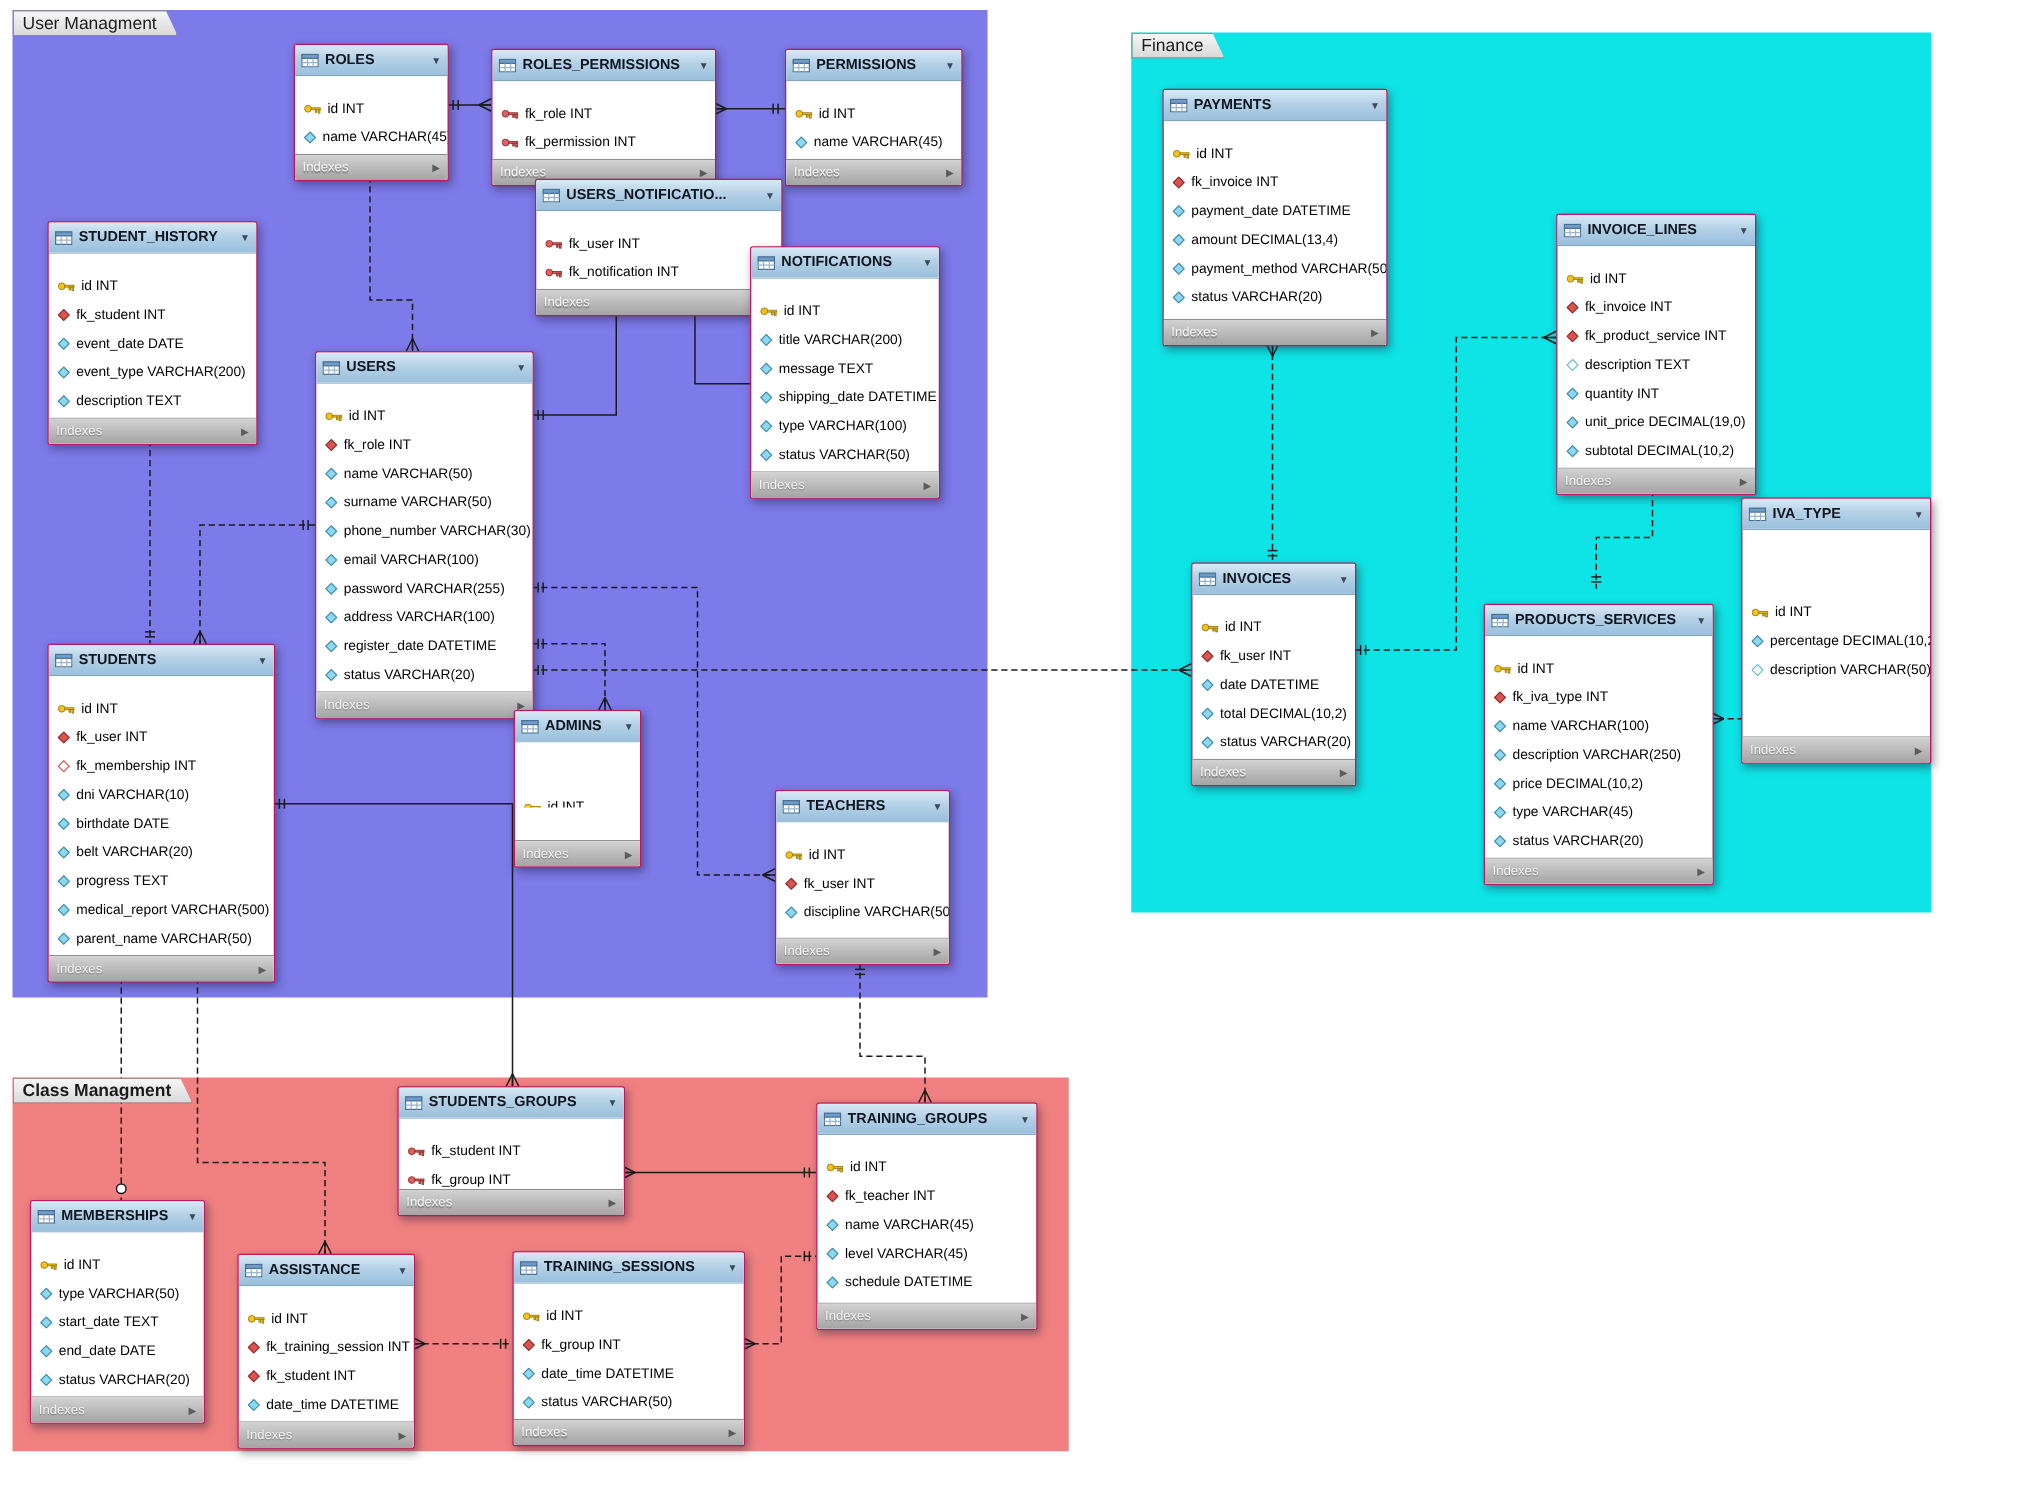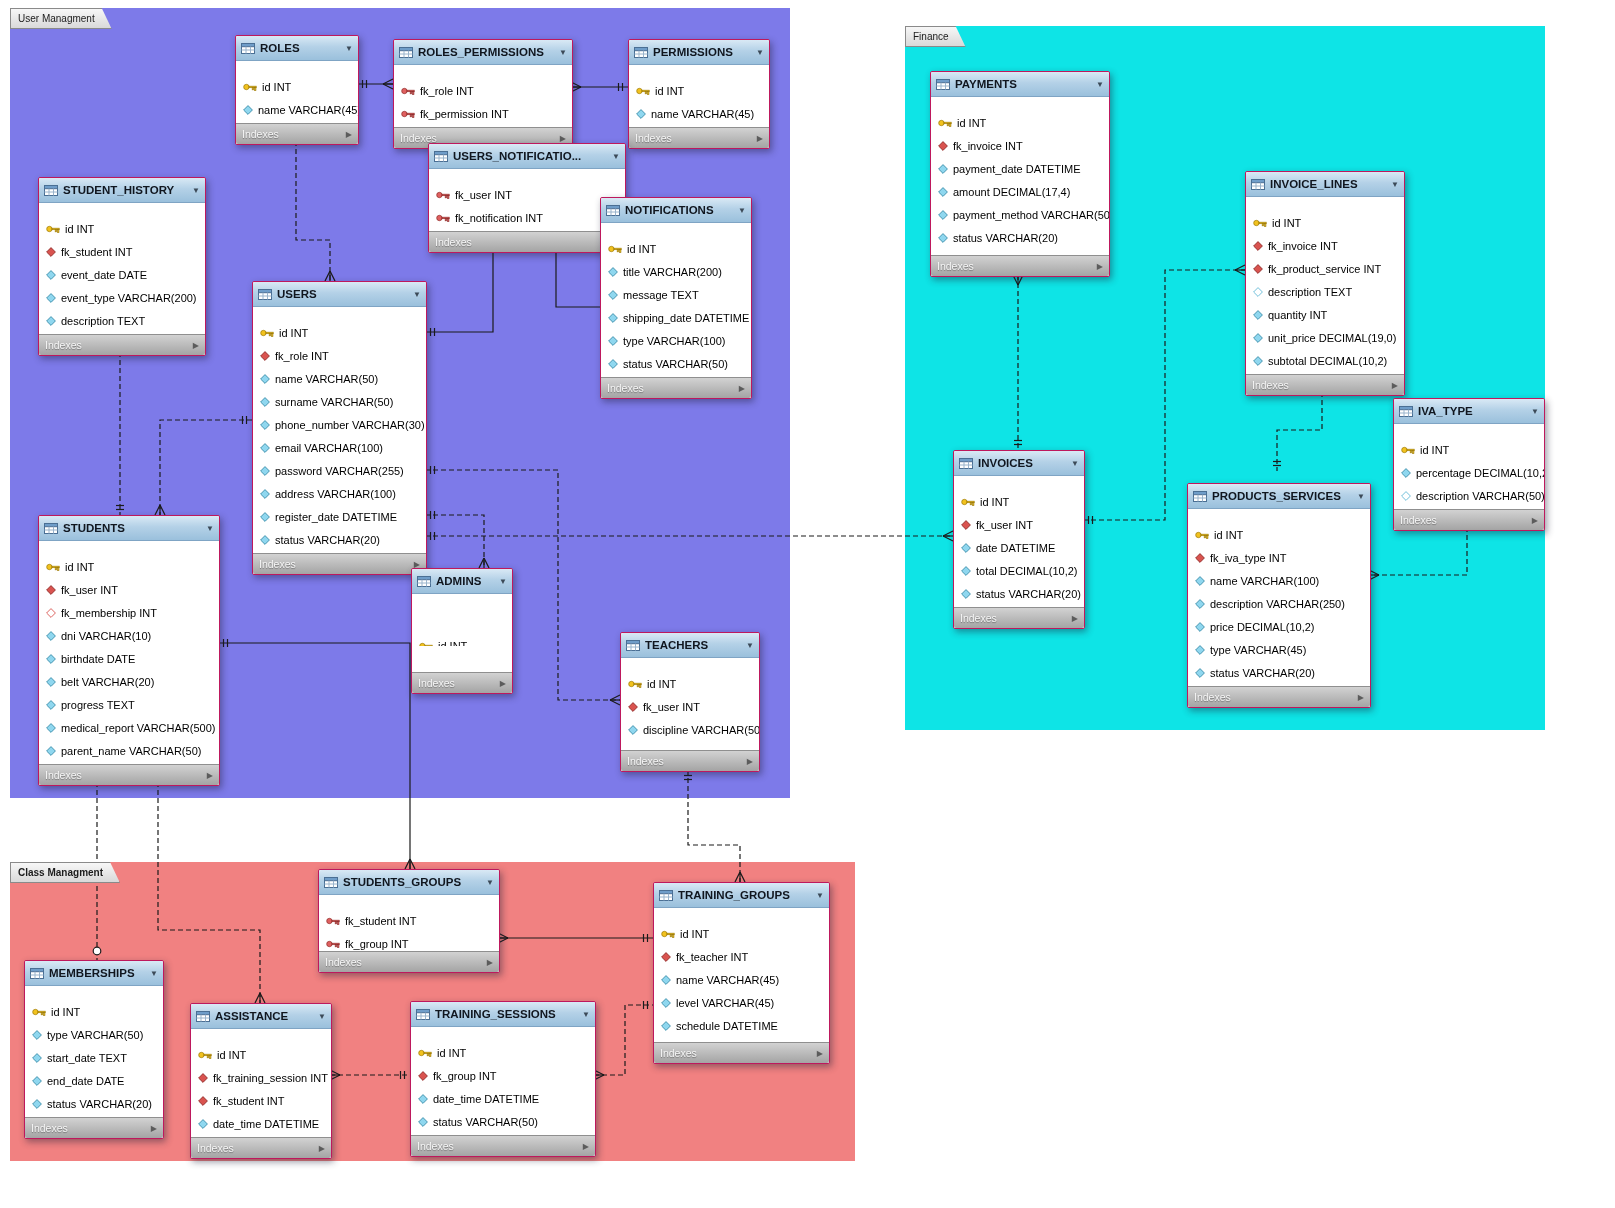--- a/index.html
+++ b/index.html
@@ -4,21 +4,21 @@
 <style>
   html,body{margin:0;padding:0;}
   body{
     width:1615px;height:1208px;position:relative;background:#ffffff;
     font-family:"Liberation Sans","DejaVu Sans",sans-serif;overflow:hidden;
   }
   #canvas{position:absolute;left:0;top:0;width:1615px;height:1208px;}
   .region{position:absolute;z-index:0;}
   .region-tab{
     position:absolute;z-index:2;height:15px;line-height:15px;
-    padding:2px 16px 2px 7px;font-size:10px;color:#1c1c1c;
+    padding:2px 16px 2px 7px;font-size:14px;color:#1c1c1c;
     background:linear-gradient(#f7f7f7,#d9d9d9);
     border:1px solid #8a8a8a;
     clip-path:polygon(0 0,calc(100% - 10px) 0,100% 100%,0 100%);
     white-space:nowrap;
   }
   #wires{position:absolute;left:0;top:0;z-index:1;}
   .table-card{
     position:absolute;z-index:3;display:flex;flex-direction:column;
     background:#ffffff;border:1px solid #be185d;border-radius:2px;
     box-shadow:2px 3px 7px rgba(30,30,55,.45);
@@ -903,21 +903,21 @@
             </svg>
           </span>
           <span>payment_date DATETIME</span>
         </div>
         <div class="col-row">
           <span class="icon-wrap">
             <svg width="10" height="10" viewBox="0 0 10 10">
               <polygon points="5,0.6 9.4,5 5,9.4 0.6,5" fill="#8fd7ef" stroke="#3a8ca8" stroke-width="0.9"></polygon>
             </svg>
           </span>
-          <span>amount DECIMAL(17,4)</span>
+          <span>amount DECIMAL(13,4)</span>
         </div>
         <div class="col-row">
           <span class="icon-wrap">
             <svg width="10" height="10" viewBox="0 0 10 10">
               <polygon points="5,0.6 9.4,5 5,9.4 0.6,5" fill="#8fd7ef" stroke="#3a8ca8" stroke-width="0.9"></polygon>
             </svg>
           </span>
           <span>payment_method VARCHAR(50)</span>
         </div>
         <div class="col-row">
@@ -1007,21 +1007,21 @@
             </svg>
           </span>
           <span>subtotal DECIMAL(10,2)</span>
         </div>
       </div>
       <div class="table-footer">
         <span>Indexes</span>
         <span class="footer-arrow">▶</span>
       </div>
     </div>
-    <div class="table-card" style="left: 1393px; top: 398px; width: 150px;">
+    <div class="table-card" style="left: 1393px; top: 398px; width: 150px; gap: 40px;">
       <div class="table-header">
         <svg width="14" height="11" viewBox="0 0 14 11">
           <rect x="0.5" y="0.5" width="13" height="10" fill="#ffffff" stroke="#4a6f94"></rect>
           <rect x="0.5" y="0.5" width="13" height="3.2" fill="#6f9dc9" stroke="#4a6f94"></rect>
           <line x1="0.5" y1="7" x2="13.5" y2="7" stroke="#9ab4cc"></line>
           <line x1="5" y1="3.7" x2="5" y2="10.5" stroke="#9ab4cc"></line>
           <line x1="9.5" y1="3.7" x2="9.5" y2="10.5" stroke="#9ab4cc"></line>
         </svg>
         <span class="table-title">IVA_TYPE</span>
         <span class="caret">▼</span>

